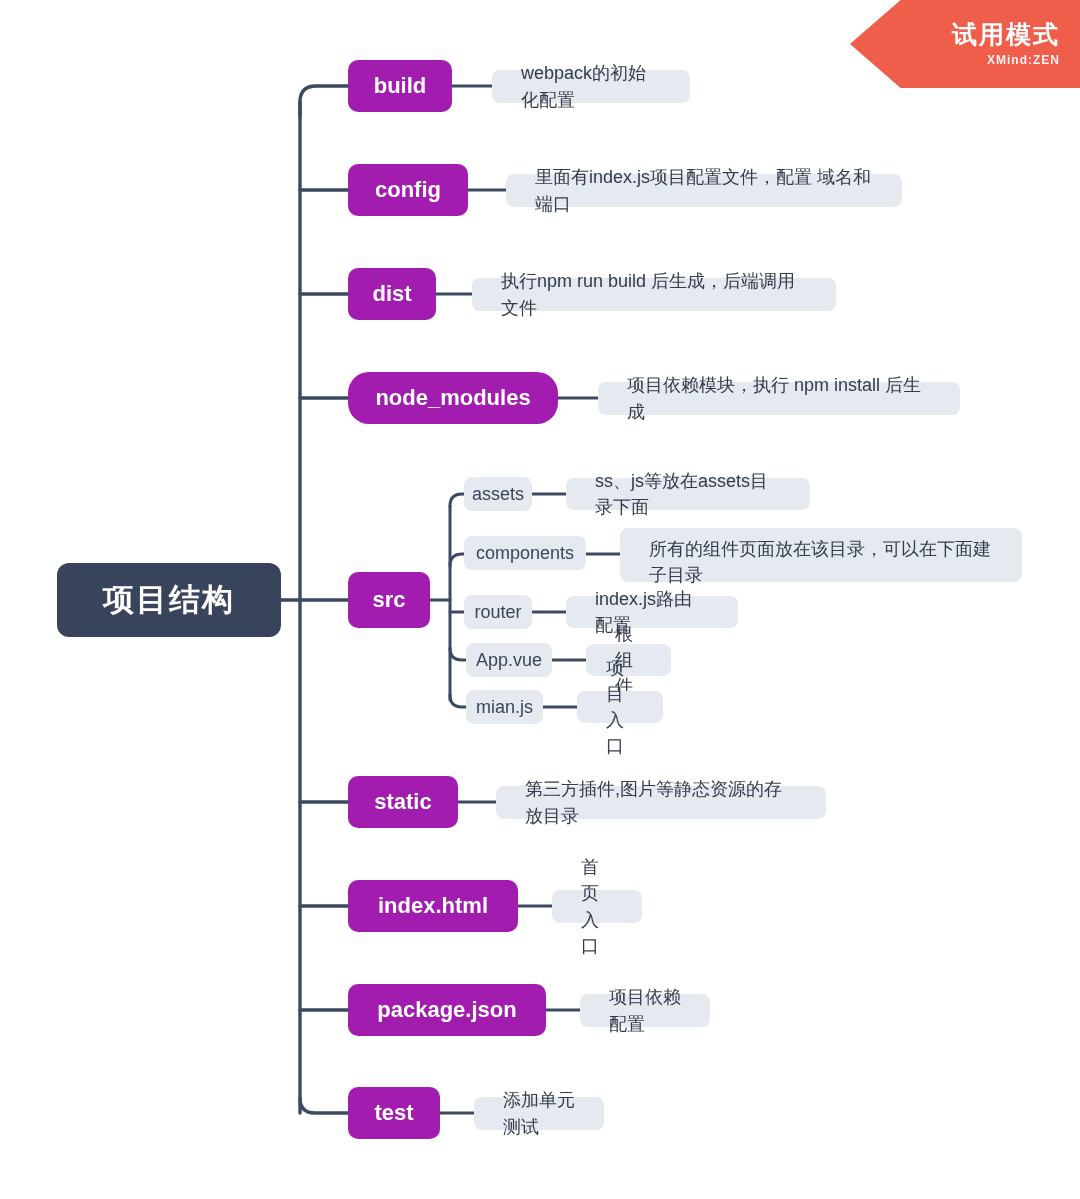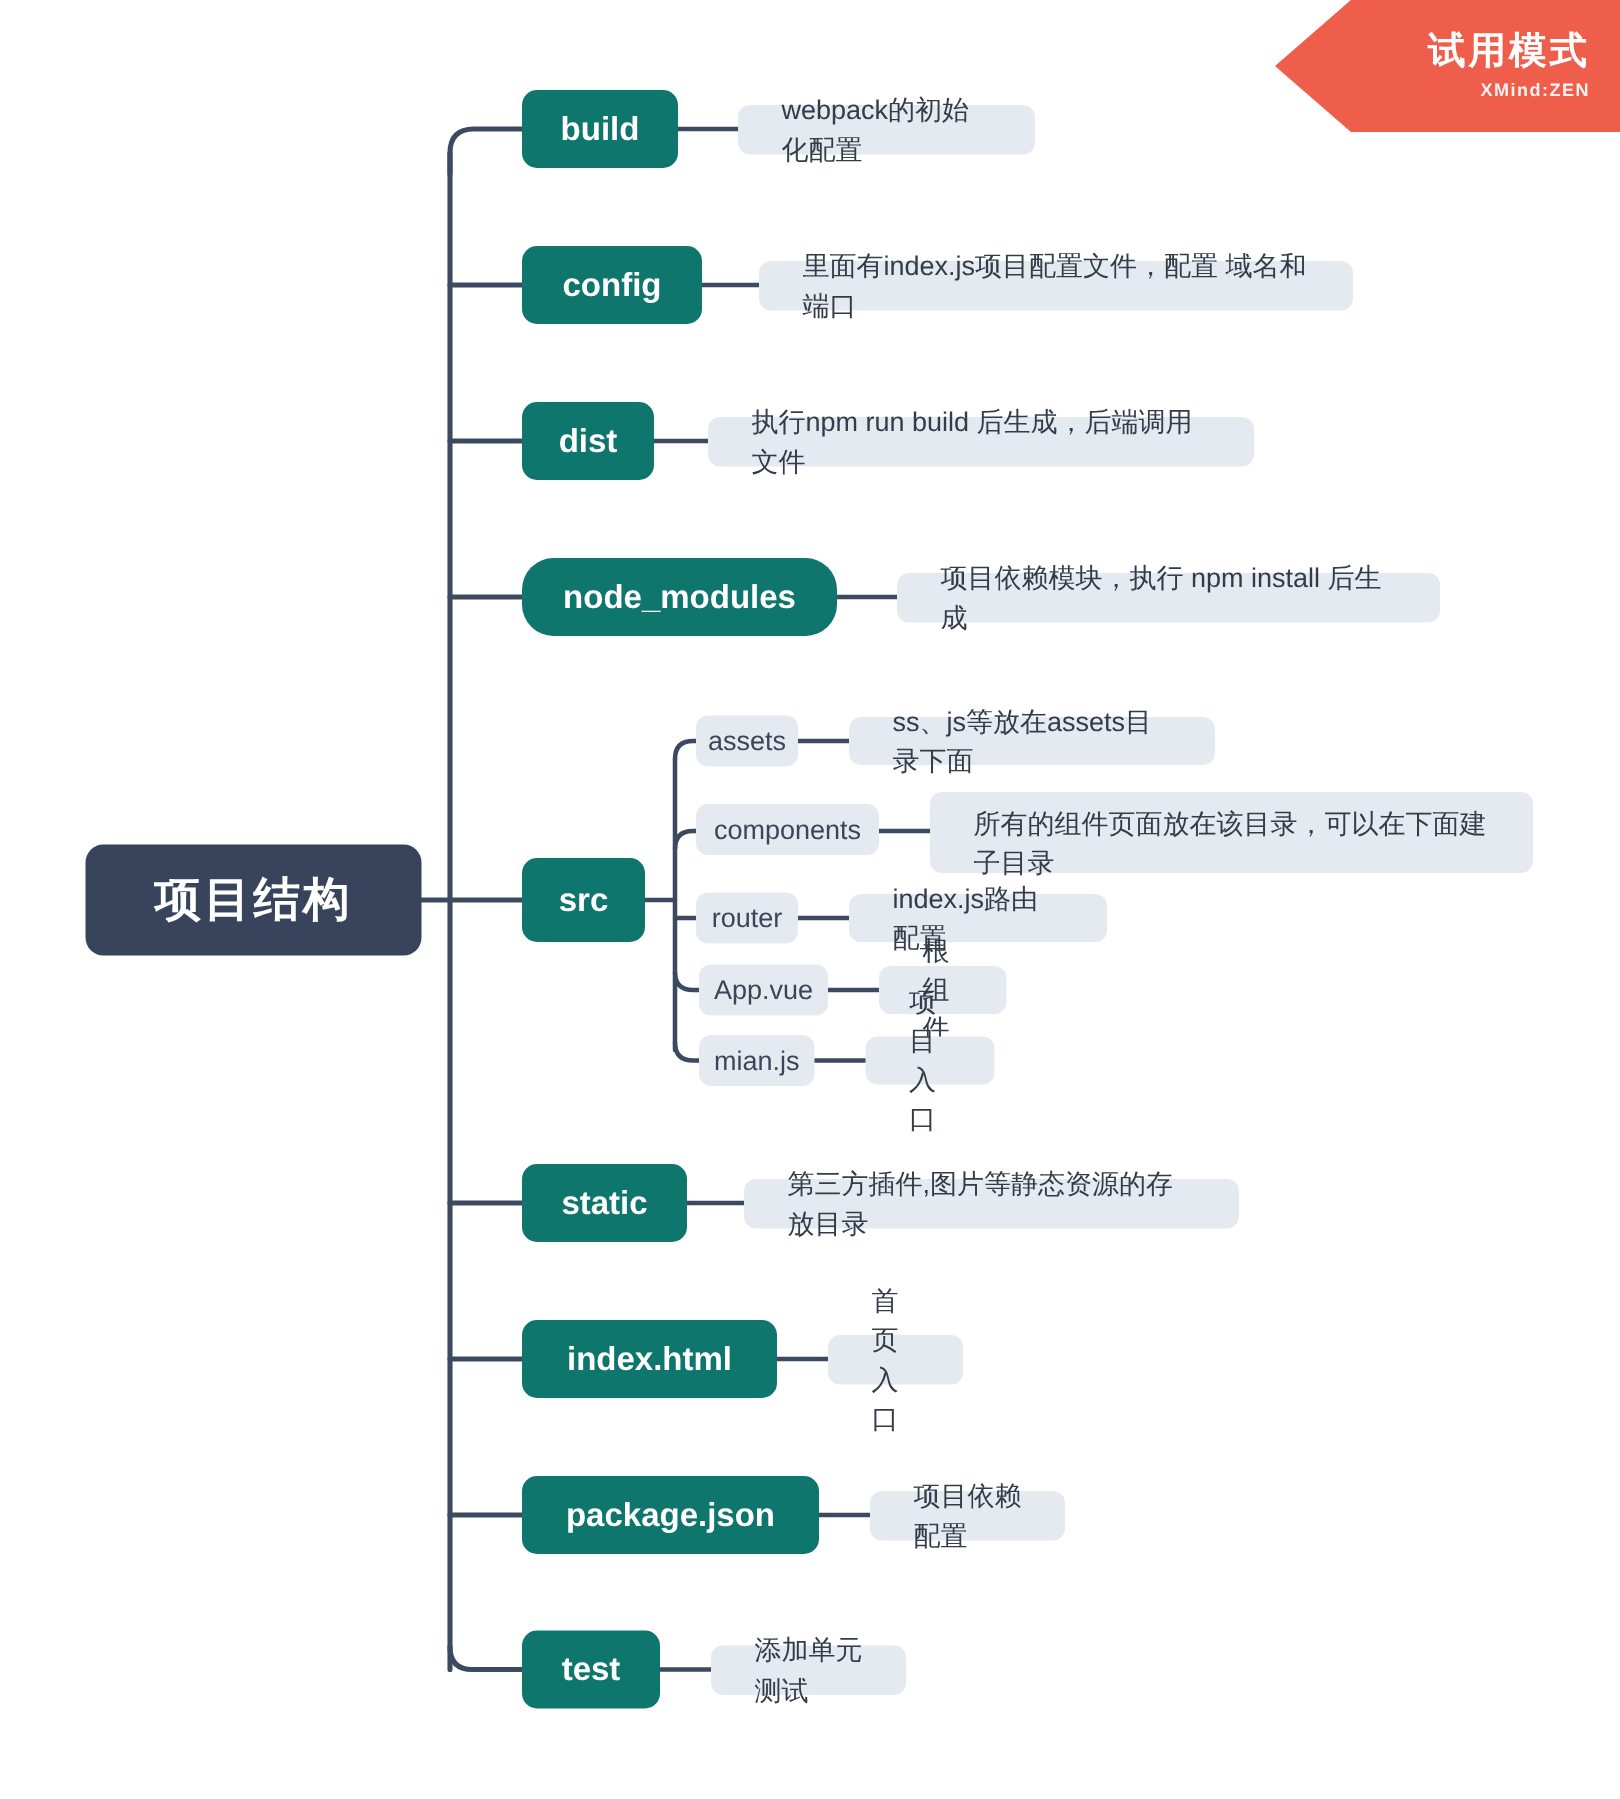--- a/index.html
+++ b/index.html
@@ -41,21 +41,21 @@
   .root-node {
     background: #37445c;
     color: #ffffff;
     border-radius: 12px;
     font-size: 31px;
     font-weight: bold;
     letter-spacing: 2px;
   }
 
   .branch-node {
-    background: #0f766e;
+    background: #a21caf;
     color: #ffffff;
     border-radius: 10px;
     font-size: 22px;
     font-weight: bold;
   }
 
   .sub-node {
     background: #e5e9f0;
     color: #3b4758;
     border-radius: 8px;

